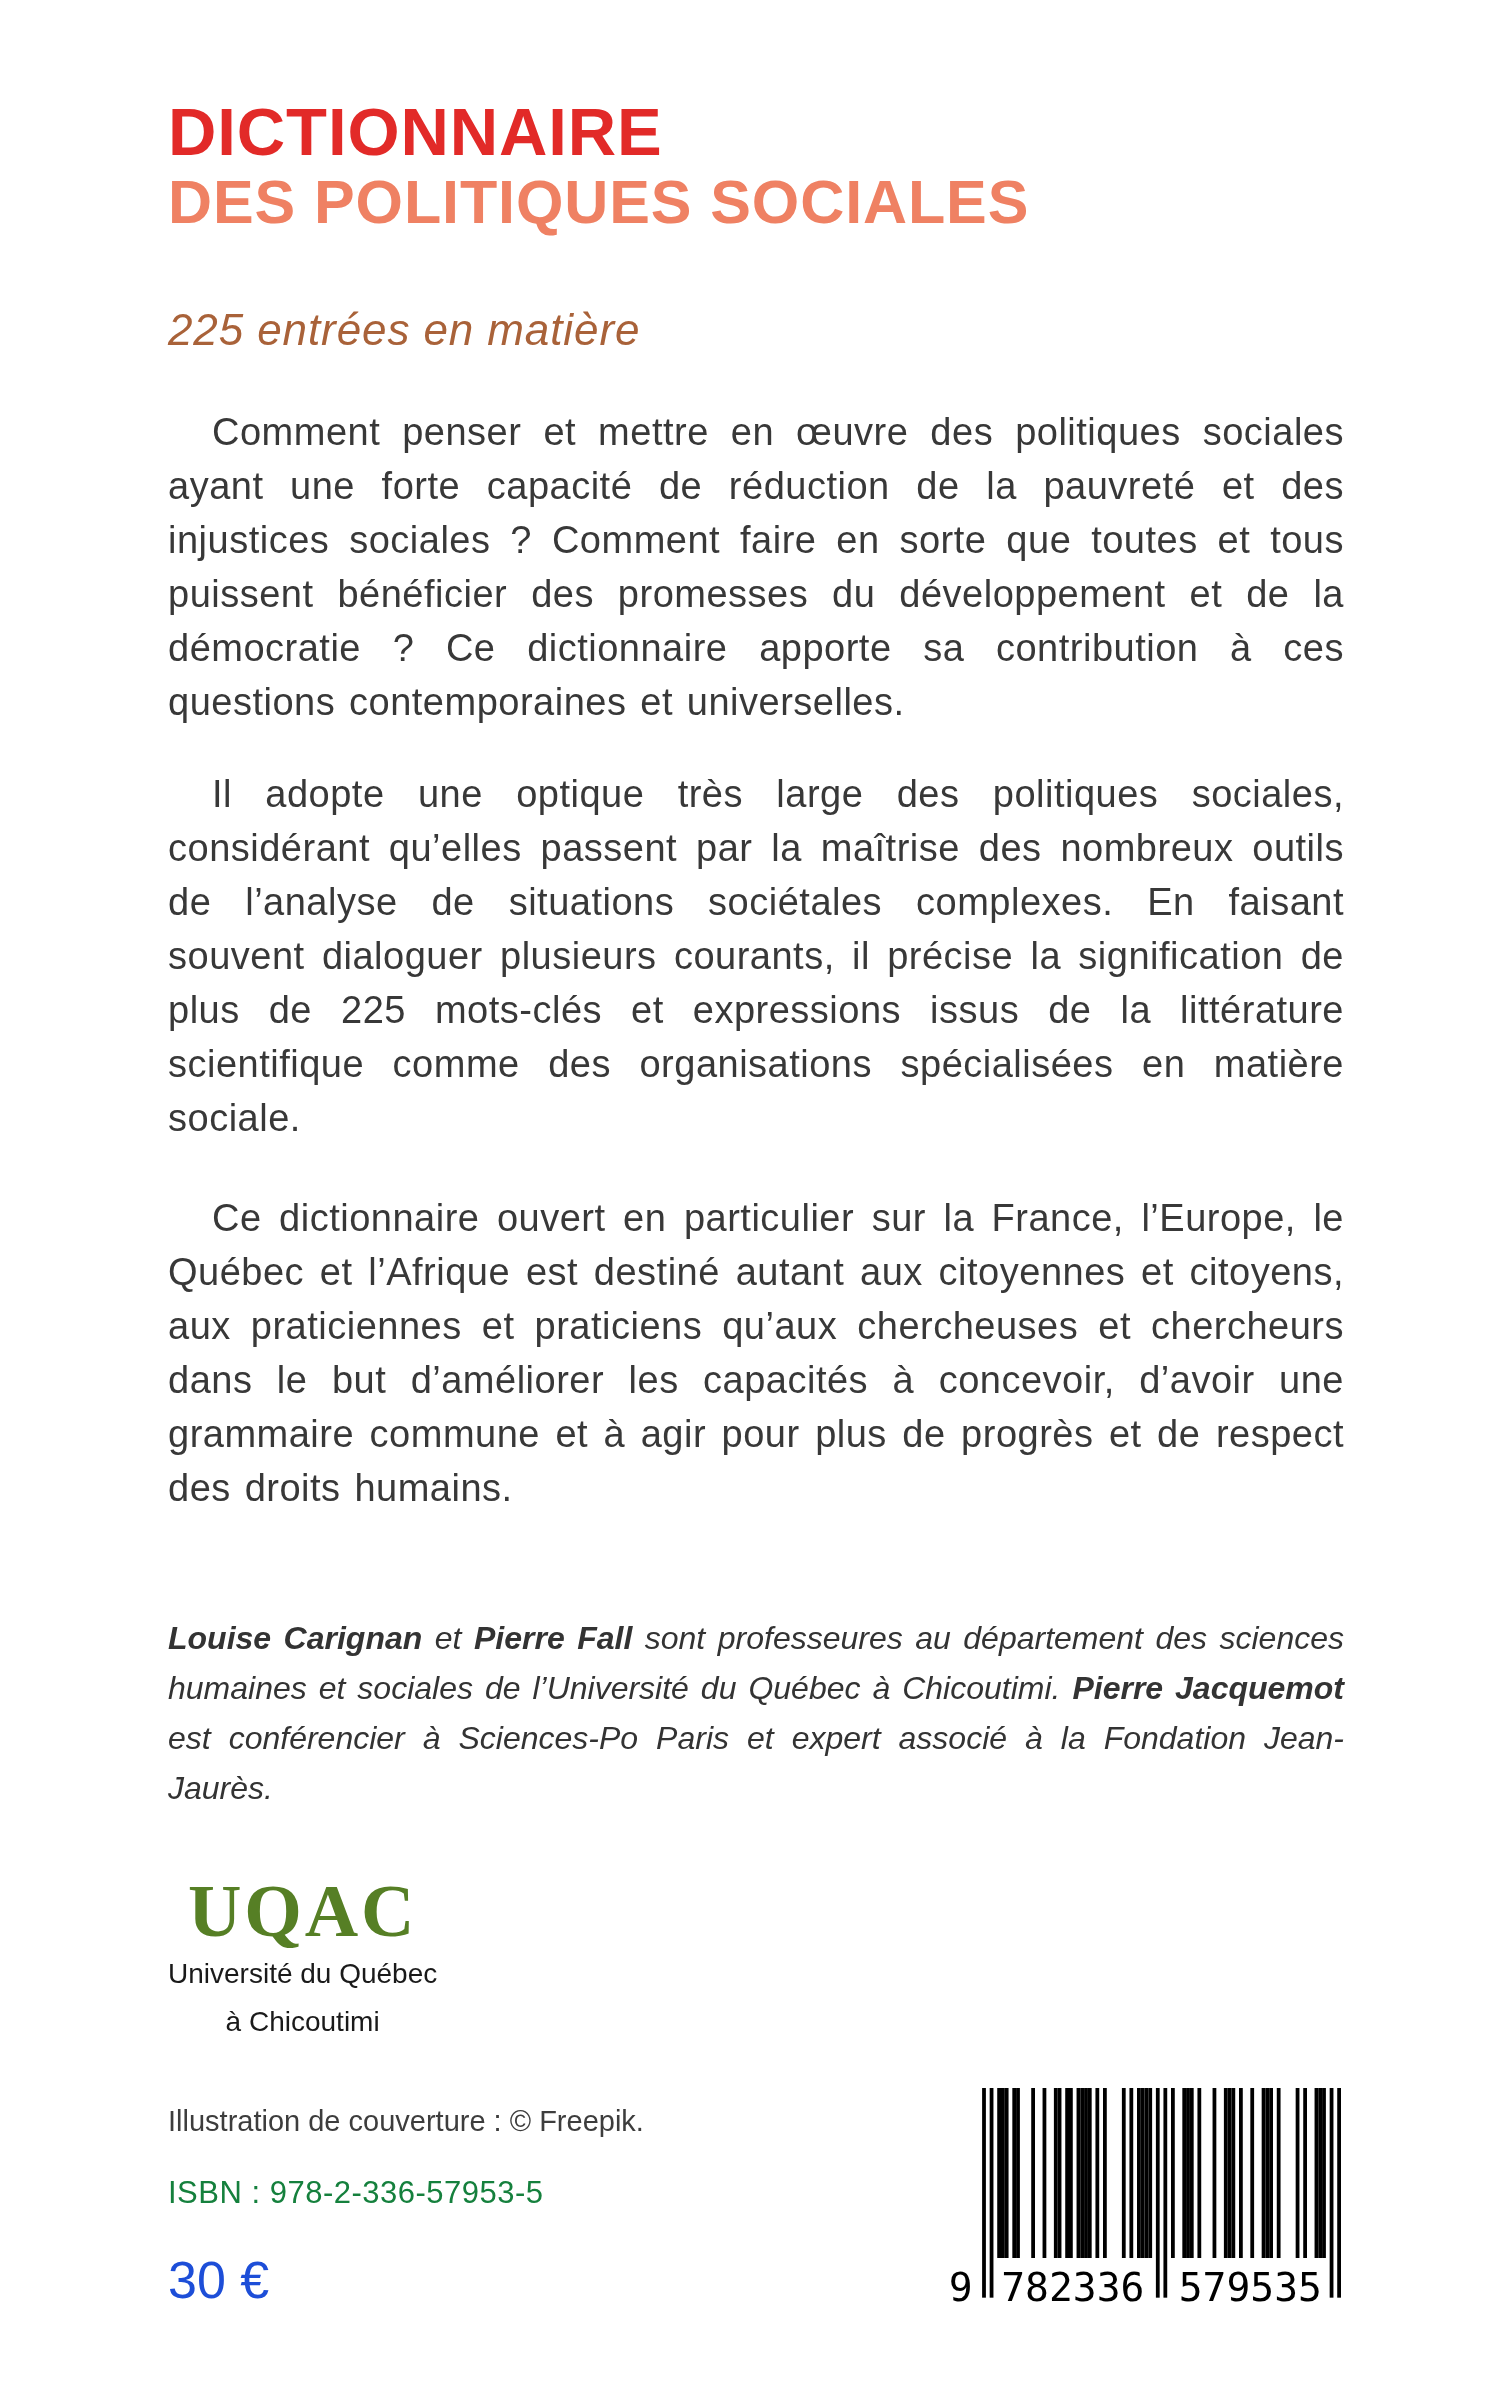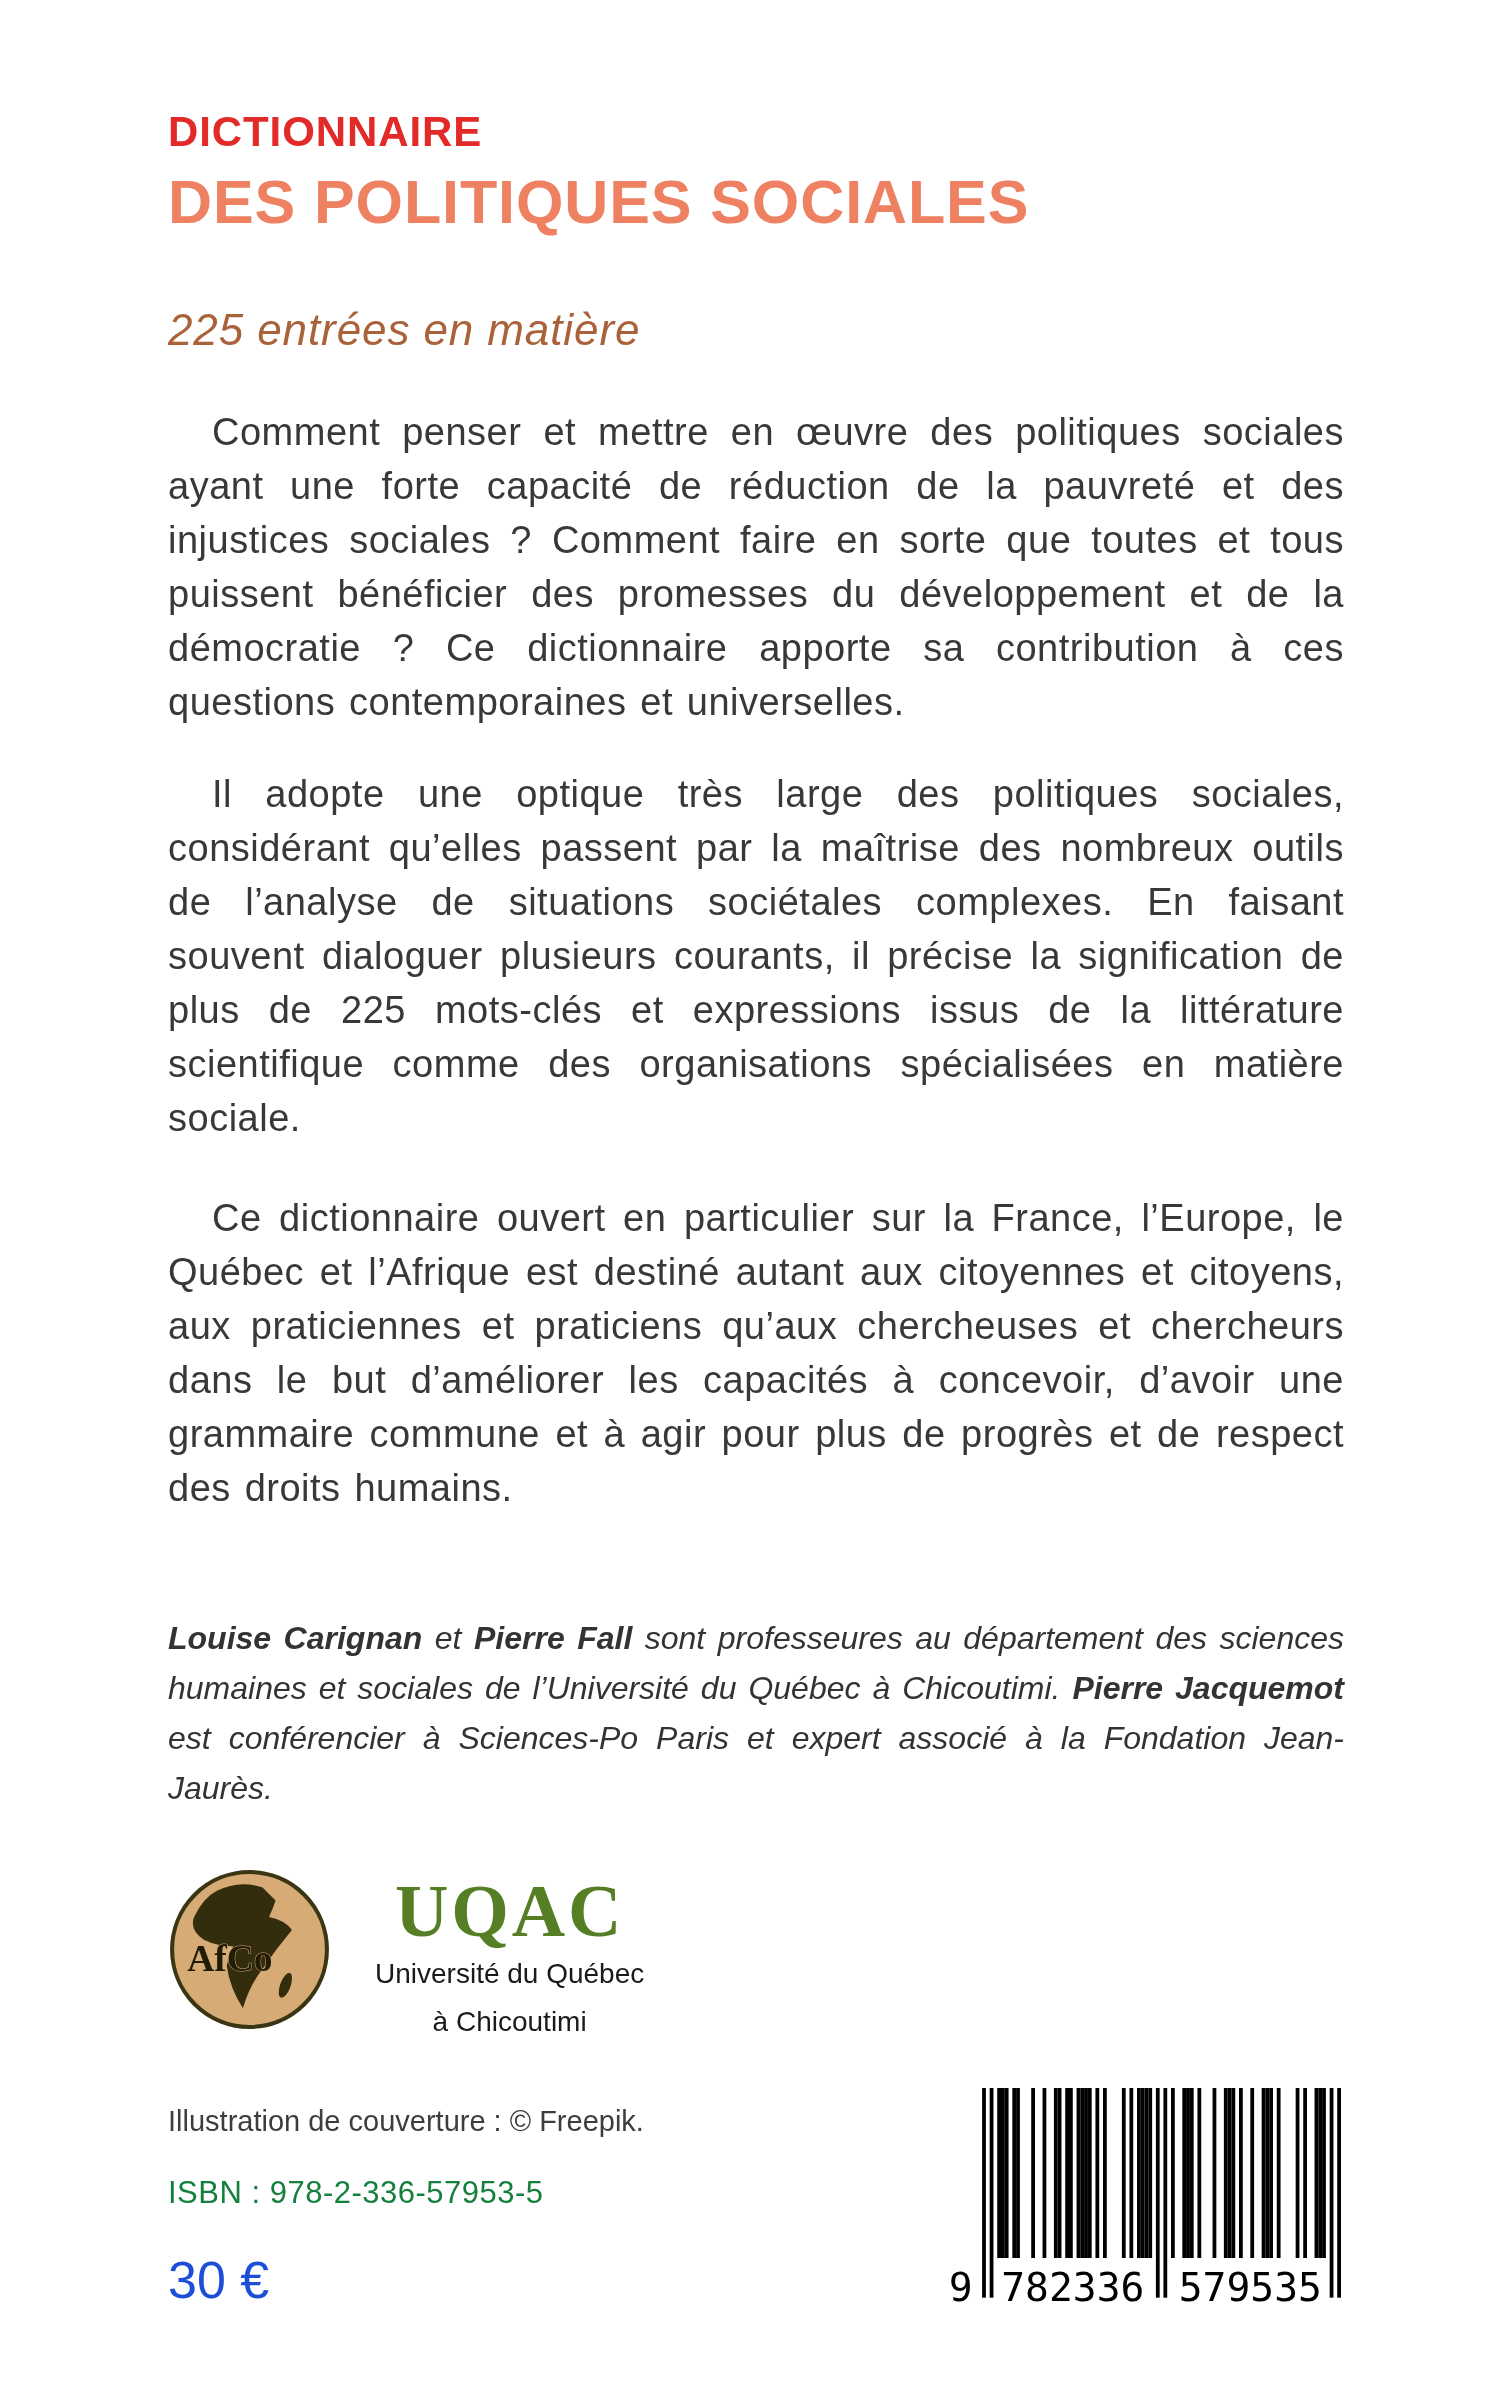--- a/index.html
+++ b/index.html
@@ -10,21 +10,21 @@
     height: 2402px;
     background: #ffffff;
     font-family: "Liberation Sans", sans-serif;
     overflow: hidden;
   }
   .abs { position: absolute; }
 
   
   .title-block { left: 168px; top: 97px; width: 1176px; }
   .t1 {
-    font-size: 42px; line-height: 70px; font-weight: bold;
+    font-size: 67px; line-height: 70px; font-weight: bold;
     color: #e22a28; letter-spacing: 0.9px;
   }
   .t2 {
     font-size: 61px; line-height: 70px; font-weight: bold;
     color: #ef8163; letter-spacing: 0.9px;
   }
   .subtitle {
     margin-top: 68px;
     font-size: 44px; font-style: italic; color: #a96239;
     letter-spacing: 0.9px;
@@ -88,28 +88,20 @@
     <div class="subtitle">225 entrées en matière</div>
   </div>
 
   <p class="abs body-par p1">Comment penser et mettre en œuvre des politiques sociales ayant une forte capacité de réduction de la pauvreté et des injustices sociales&nbsp;? Comment faire en sorte que toutes et tous puissent bénéficier des promesses du développement et de la démocratie&nbsp;? Ce dictionnaire apporte sa contribution à ces questions contemporaines et universelles.</p>
   <p class="abs body-par p2">Il adopte une optique très large des politiques sociales, considérant qu’elles passent par la maîtrise des nombreux outils de l’analyse de situations sociétales complexes. En faisant souvent dialoguer plusieurs courants, il précise la signification de plus de 225 mots-clés et expressions issus de la littérature scientifique comme des organisations spécialisées en matière sociale.</p>
   <p class="abs body-par p3">Ce dictionnaire ouvert en particulier sur la France, l’Europe, le Québec et l’Afrique est destiné autant aux citoyennes et citoyens, aux praticiennes et praticiens qu’aux chercheuses et chercheurs dans le but d’améliorer les capacités à concevoir, d’avoir une grammaire commune et à agir pour plus de progrès et de respect des droits humains.</p>
 
   <p class="abs bio"><span class="b">Louise Carignan</span><span> et </span><span class="b">Pierre Fall</span><span> sont professeures au département des sciences humaines et sociales de l’Université du Québec à Chicoutimi. </span><span class="b">Pierre Jacquemot</span><span> est conférencier à Sciences-Po Paris et expert associé à la Fondation Jean-Jaurès.</span></p>
 
   <div class="abs logos">
-    <div class="afco-wrap">
-      <svg viewBox="0 0 100 100" width="163" height="163">
-        <circle cx="50" cy="50" r="47.5" fill="#d7ab76" stroke="#3a3512" stroke-width="2.5"></circle>
-        <path d="M30 14 Q44 7 58 12 L66 20 Q64 26 62 30 Q72 32 76 38 Q66 50 58 62 Q50 72 46 86 Q38 74 36 60 Q38 52 40 48 Q30 48 22 44 Q13 38 16 30 Q22 18 30 14 Z" fill="#332d0e"></path>
-        <ellipse cx="72" cy="72" rx="3.2" ry="8" transform="rotate(20 72 72)" fill="#332d0e"></ellipse>
-        <text x="38" y="63" text-anchor="middle" class="afco-label-text">AfCo</text>
-      </svg>
-    </div>
     <div class="uqac">
       <div class="uqac-word">UQAC</div>
       <div class="uqac-sub first">Université du Québec</div>
       <div class="uqac-sub">à Chicoutimi</div>
     </div>
   </div>
 
   <div class="abs credit">Illustration de couverture : © Freepik.</div>
   <div class="abs isbn">ISBN : 978-2-336-57953-5</div>
   <div class="abs price">30 €</div>

